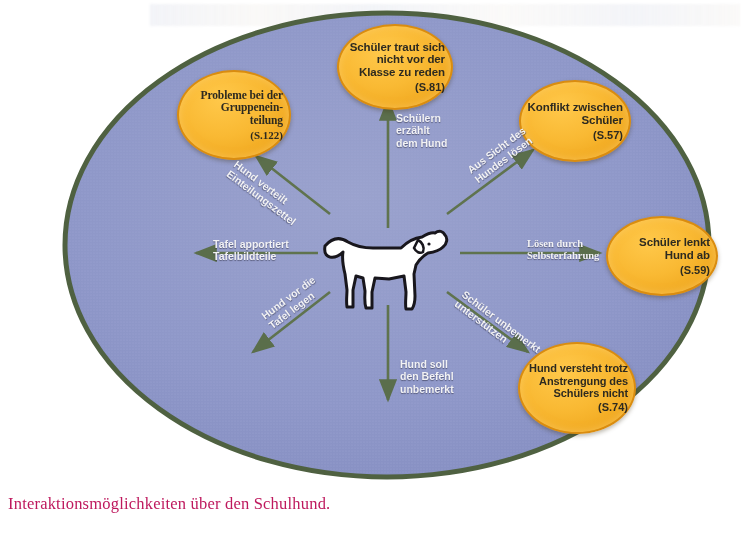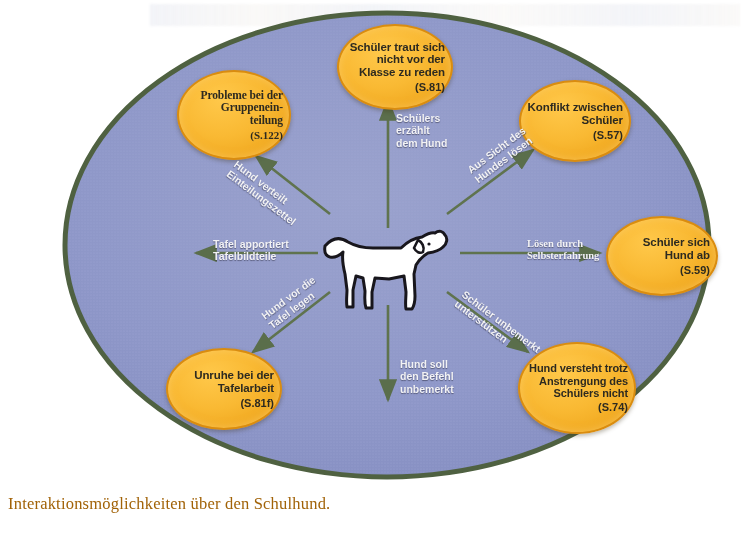--- a/index.html
+++ b/index.html
@@ -20,21 +20,21 @@
       rgba(222,226,236,.5) 38%, rgba(238,233,228,.3) 60%,
       rgba(224,227,237,.5) 82%, rgba(238,234,229,.35) 100%);
     filter:blur(1.2px);
     opacity:.75;
     pointer-events:none;
   }
   .ellipse-wrap{position:absolute;left:0;top:0;width:748px;height:500px;}
   .caption{
     position:absolute;left:8px;top:494px;width:700px;
     font-family:"Liberation Serif", serif;
-    font-size:16.5px;color:#a16207;letter-spacing:.2px;
+    font-size:16.5px;color:#be185d;letter-spacing:.2px;
   }
   
   .bubble{
     position:absolute;
     border-radius:50%;
     background:radial-gradient(ellipse at 38% 32%, #ffc84a 0%, #f9b933 45%, #f0a81f 78%, #e09a1a 100%);
     border:2px solid #d98c10;
     box-shadow:0 2px 4px rgba(60,50,20,.35), inset 0 0 8px rgba(255,220,140,.5);
     display:flex;align-items:center;justify-content:center;
     text-align:right;
@@ -125,50 +125,44 @@
 
   <div class="bubble" style="left:519px;top:80px;width:108px;height:78px;font-size:11.5px;">
     <span class="txt">
       <span>Konflikt zwischen Schüler</span>
       <span class="pg">(S.57)</span>
     </span>
   </div>
 
   <div class="bubble" style="left:606px;top:216px;width:108px;height:76px;font-size:11.5px;">
     <span class="txt">
-      <span>Schüler sich Hund ab</span>
+      <span>Schüler lenkt Hund ab</span>
       <span class="pg">(S.59)</span>
     </span>
   </div>
 
   <div class="bubble" style="left:518px;top:342px;width:114px;height:88px;font-size:11px;">
     <span class="txt">
       <span>Hund versteht trotz Anstrengung des Schülers nicht</span>
       <span class="pg">(S.74)</span>
     </span>
   </div>
 
 
-  <div class="bubble" style="left:166px;top:348px;width:112px;height:78px;font-size:11.5px;">
-    <span class="txt">
-      <span>Unruhe bei der Tafelarbeit</span>
-      <span class="pg">(S.81f)</span>
-    </span>
-  </div>
 
 
   <div class="bubble" style="left:177px;top:70px;width:110px;height:86px;font-size:11.5px;font-family:Liberation Serif, serif;">
     <span class="txt">
       <span>Probleme bei der Gruppenein- teilung</span>
       <span class="pg">(S.122)</span>
     </span>
   </div>
 
   <div class="connector-label" style="left:396px;top:112px;">
-    <div>Schülers</div>
+    <div>Schülern</div>
     <div>erzählt</div>
     <div>dem Hund</div>
   </div>
 
   <div class="connector-label cl-rot" style="left:465px;top:166px;transform:rotate(-37deg);">
     <div>Aus Sicht des</div>
     <div>Hundes lösen</div>
   </div>
 
   <div class="connector-label" style="left:527px;top:238px;font-family:Liberation Serif, serif;">

